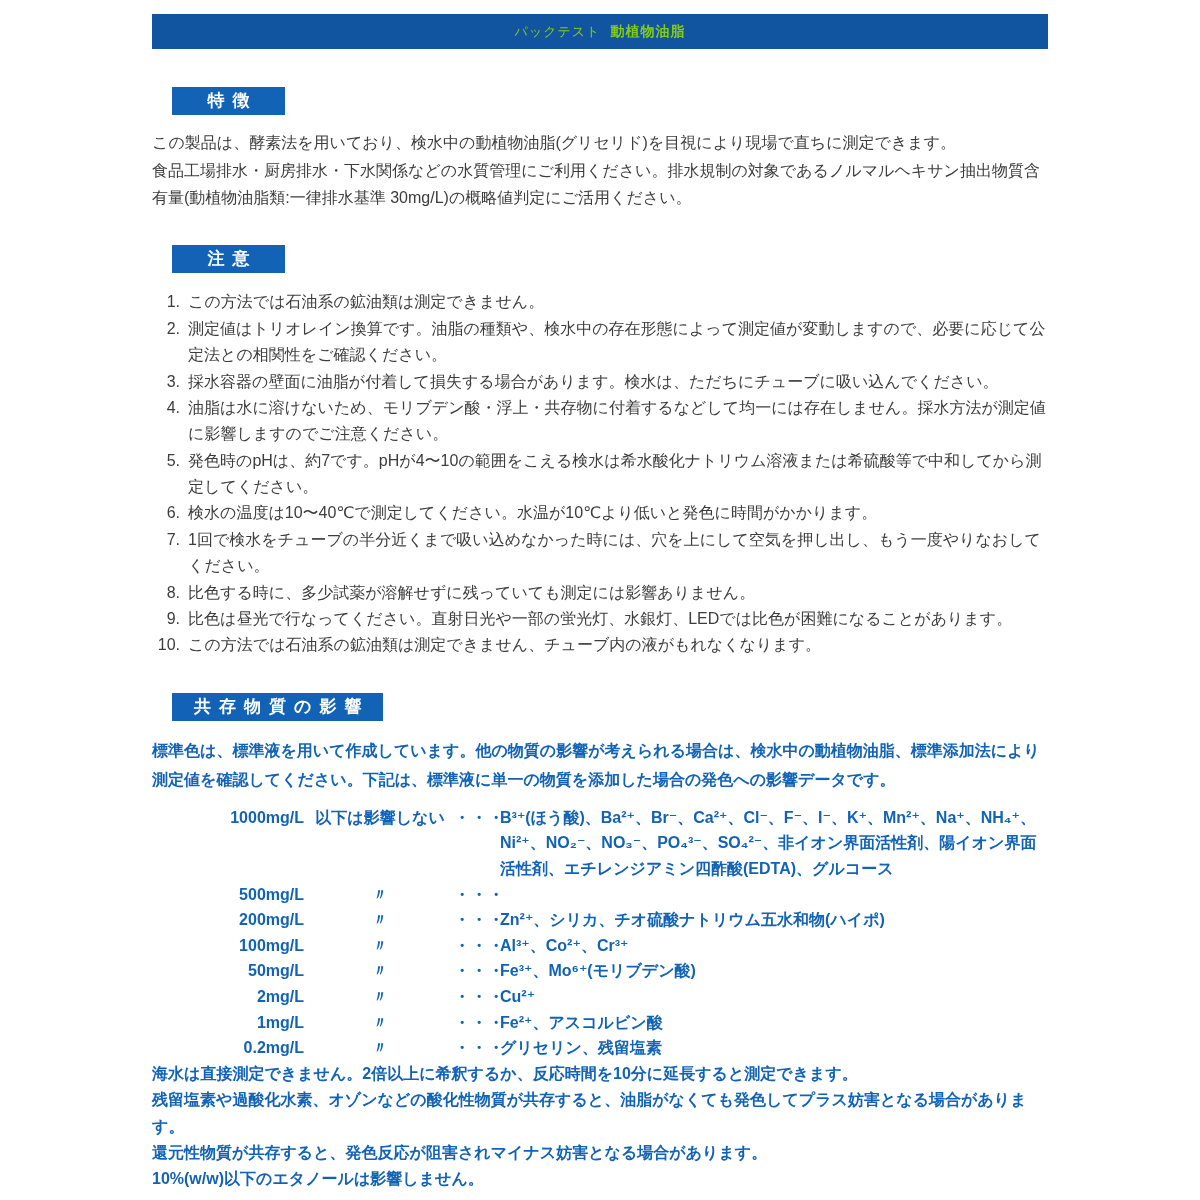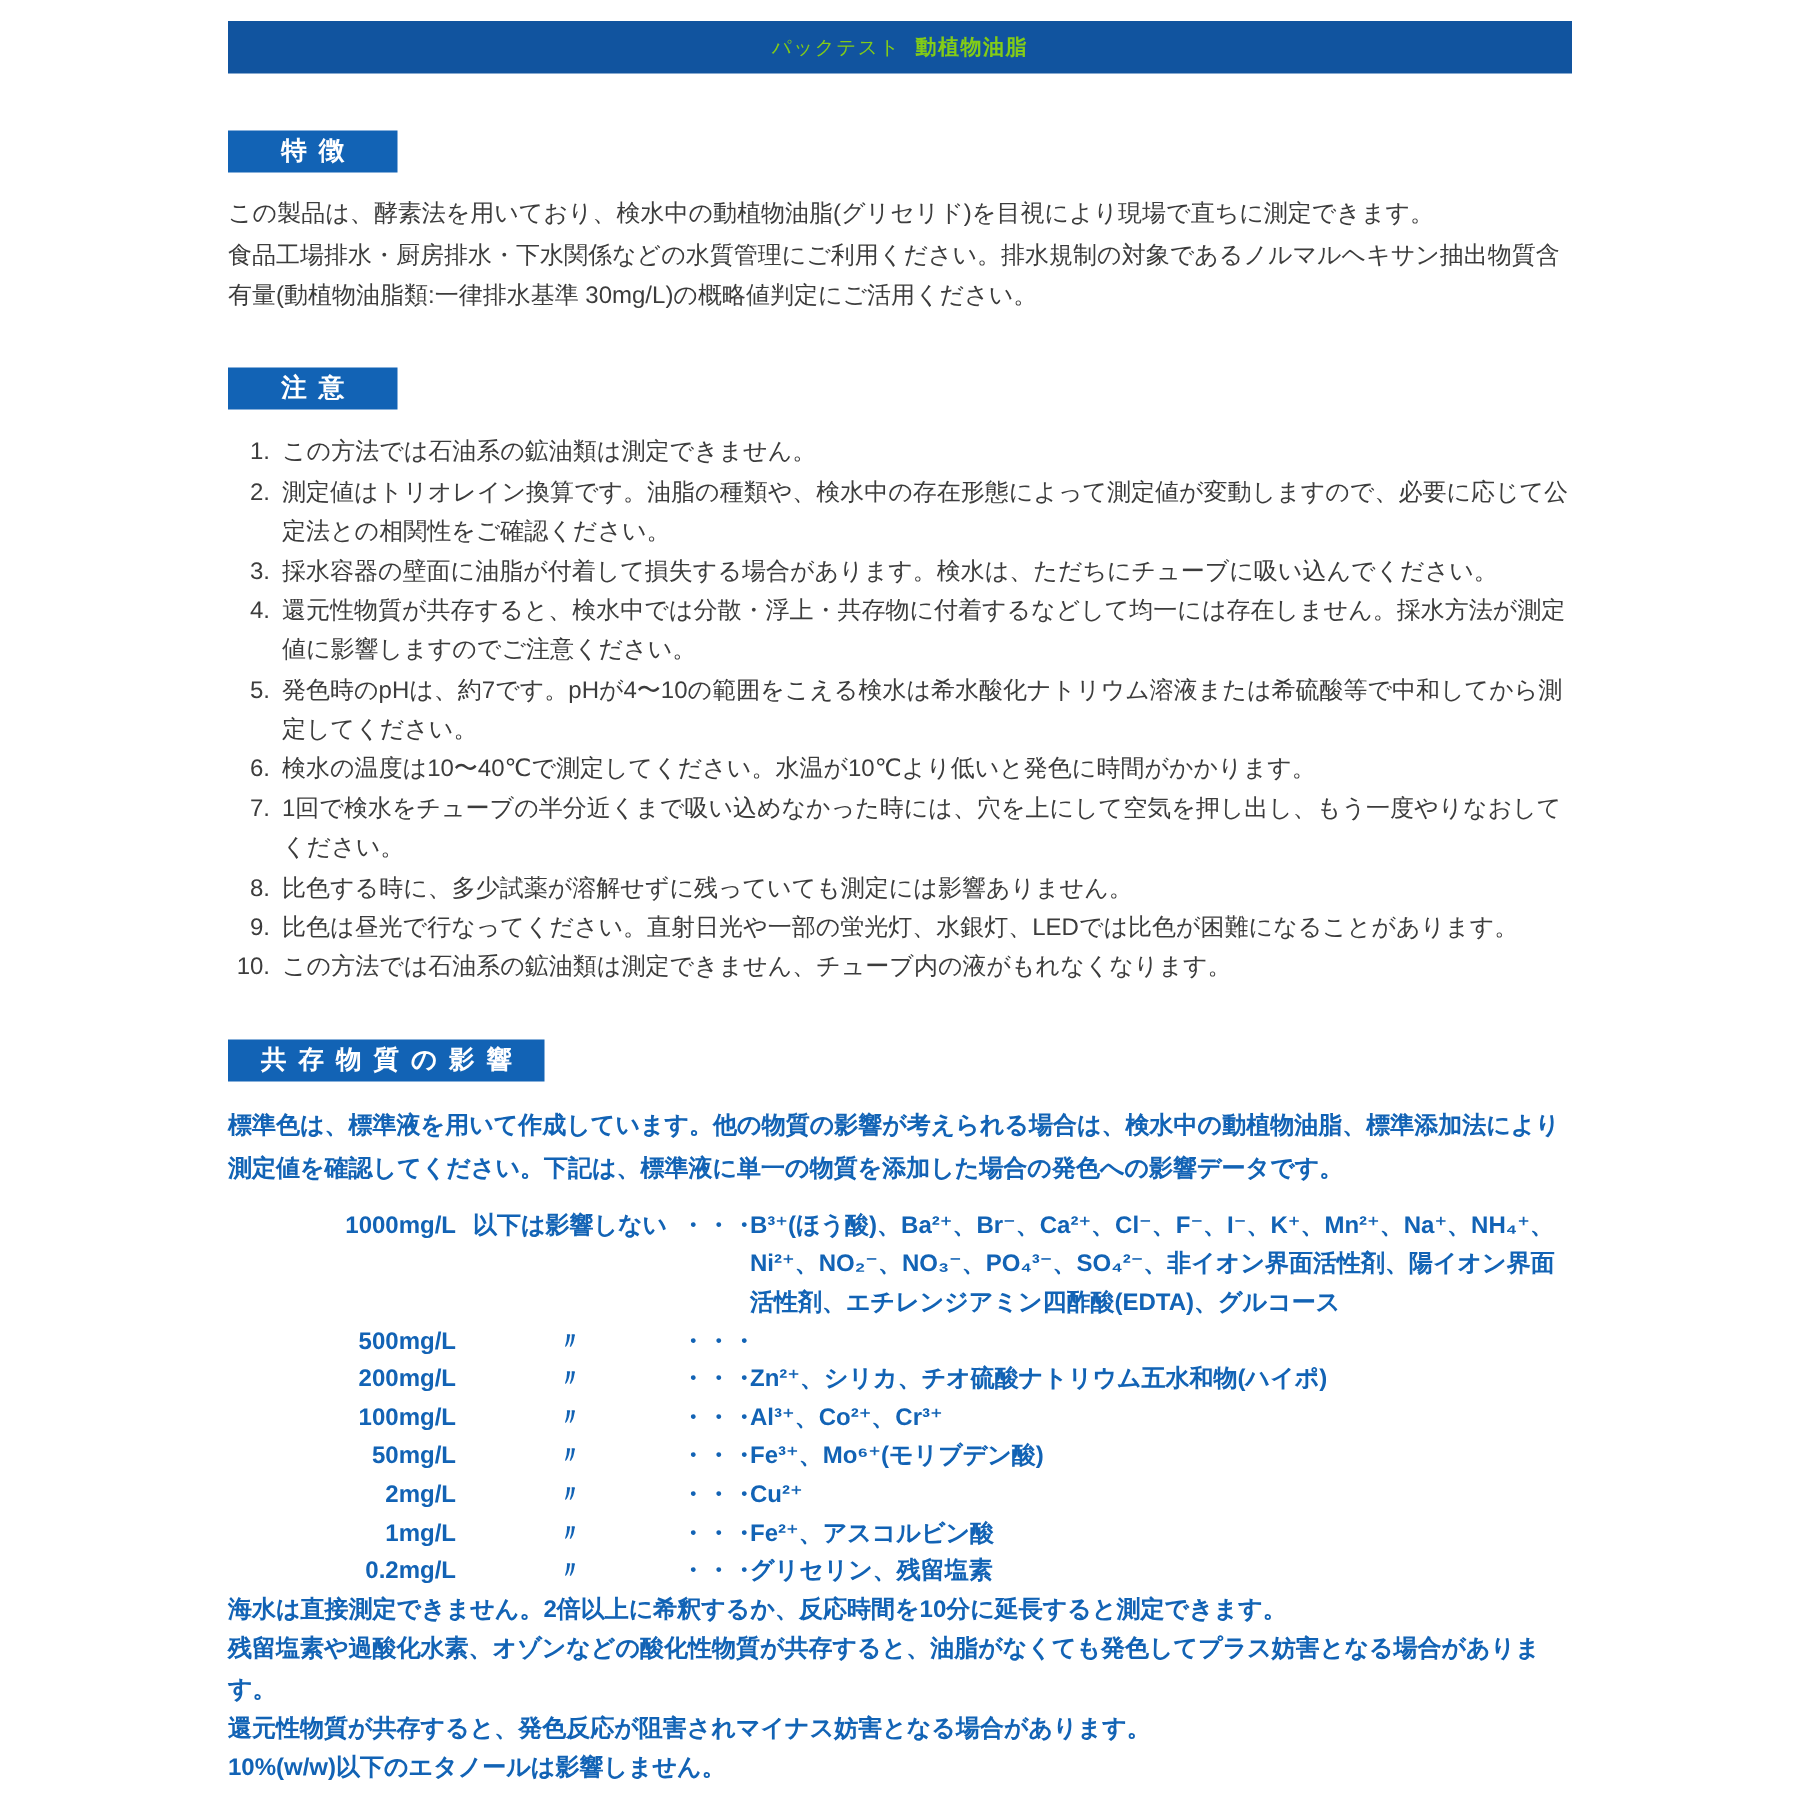--- a/index.html
+++ b/index.html
@@ -24,20 +24,21 @@
 
   
   .badge {
     display:inline-block;
     background:var(--badge-bg,#1263b5);
     color:#fff; font-size:17px; font-weight:bold;
     letter-spacing:8px;
     padding:4px 14px 4px 22px;
     min-width:113px; text-align:center;
     line-height:1.2;
+    margin-left:20px;
   }
 
   
   .features { margin-bottom:34px; }
   .features .badge { margin-bottom:14px; }
   .features p { line-height:1.7; }
 
   
   .cautions { margin-bottom:34px; }
   .cautions .badge { margin-bottom:16px; }
@@ -88,21 +89,21 @@
       <li class="citem">
         <span class="num">2.</span>
         <span class="txt">測定値はトリオレイン換算です。油脂の種類や、検水中の存在形態によって測定値が変動しますので、必要に応じて公定法との相関性をご確認ください。</span>
       </li>
       <li class="citem">
         <span class="num">3.</span>
         <span class="txt">採水容器の壁面に油脂が付着して損失する場合があります。検水は、ただちにチューブに吸い込んでください。</span>
       </li>
       <li class="citem">
         <span class="num">4.</span>
-        <span class="txt">還元性物質が共存すると、検水中では分散・浮上・共存物に付着するなどして均一には存在しません。採水方法が測定値に影響しますのでご注意ください。</span>
+        <span class="txt">油脂は水に溶けないため、モリブデン酸・浮上・共存物に付着するなどして均一には存在しません。採水方法が測定値に影響しますのでご注意ください。</span>
       </li>
       <li class="citem">
         <span class="num">5.</span>
         <span class="txt">発色時のpHは、約7です。pHが4〜10の範囲をこえる検水は希水酸化ナトリウム溶液または希硫酸等で中和してから測定してください。</span>
       </li>
       <li class="citem">
         <span class="num">6.</span>
         <span class="txt">検水の温度は10〜40℃で測定してください。水温が10℃より低いと発色に時間がかかります。</span>
       </li>
       <li class="citem">

